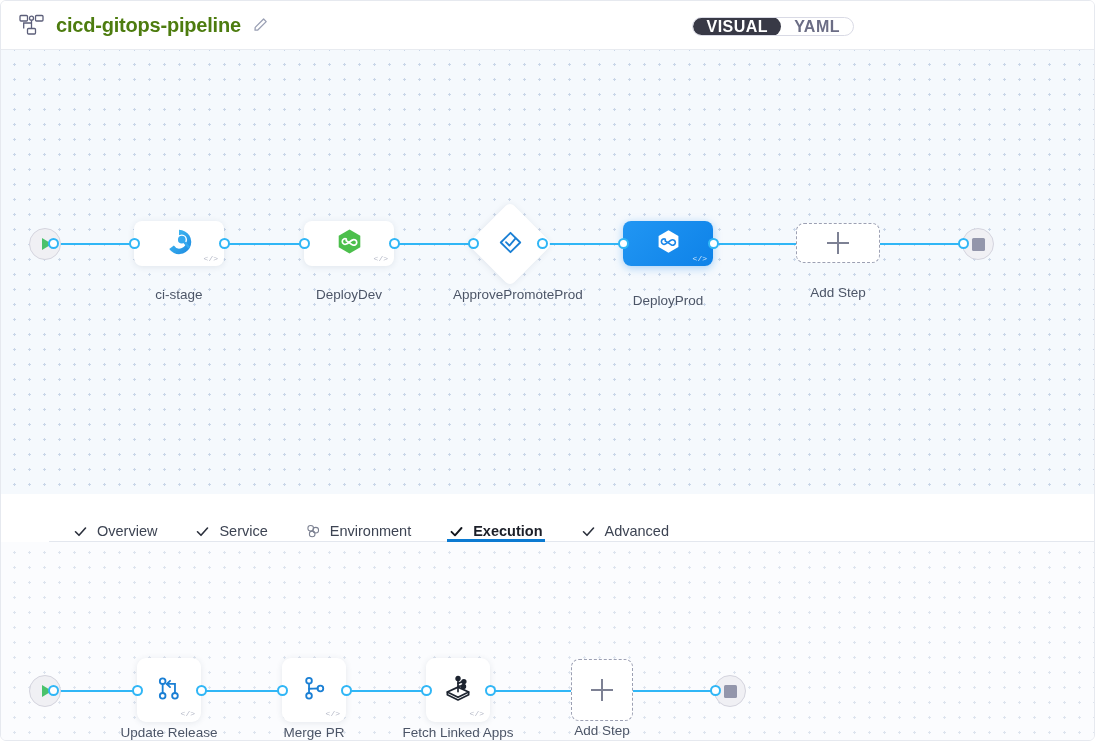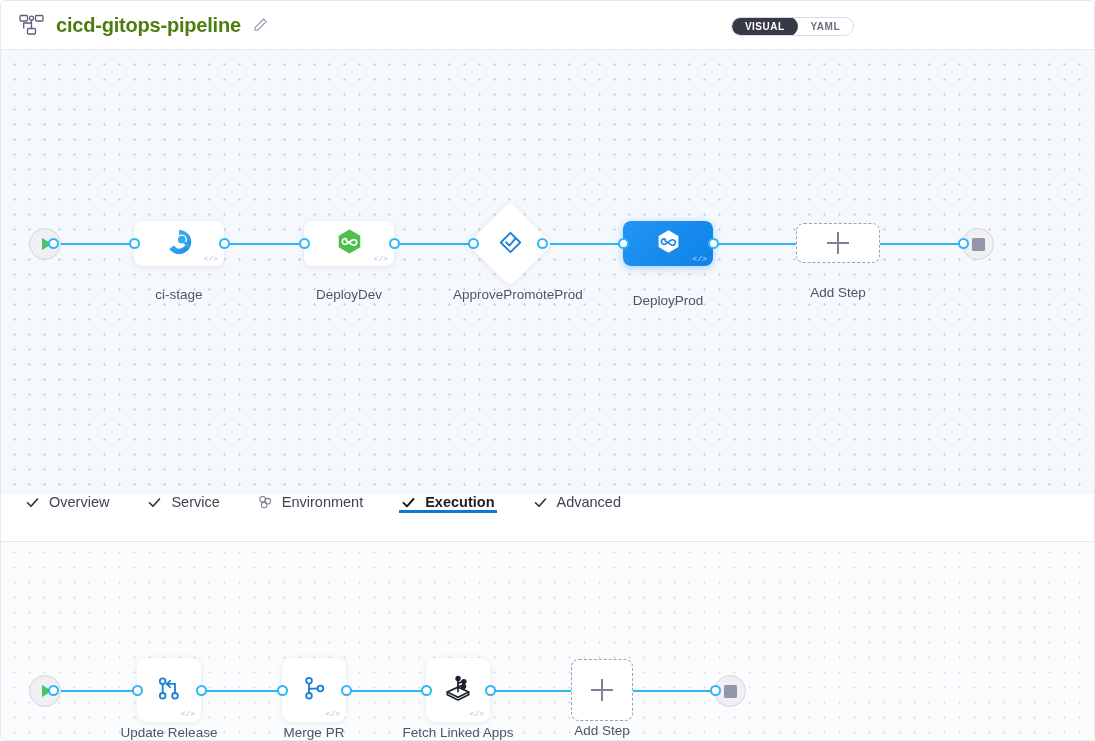--- a/index.html
+++ b/index.html
@@ -46,21 +46,21 @@
     display: flex;
     align-items: center;
     border: 1px solid #d9dae5;
     border-radius: 20px;
     background: #ffffff;
     height: 19px;
     padding: 0;
     overflow: hidden;
   }
   .toggle-opt {
-    font-size: 10px;
+    font-size: 16px;
     font-weight: bold;
     letter-spacing: 0.5px;
     padding: 0 13px;
     height: 19px;
     line-height: 19px;
     color: #6b6d85;
     cursor: pointer;
     border-radius: 20px;
   }
   .toggle-opt.active {
@@ -218,23 +218,24 @@
     z-index: 2;
     pointer-events: none;
   }
 
   
   .tabbar {
     height: 48px;
     background: #ffffff;
     border-bottom: 1px solid #e3e7ee;
     display: flex;
-    align-items: flex-start;
+    align-items: flex-end;
     padding-left: 22px;
     gap: 34px;
+    margin-left: 48px;
   }
   .tab {
     display: flex;
     align-items: center;
     gap: 9px;
     font-size: 14.5px;
     color: #3d4453;
     cursor: pointer;
     border-bottom: 3px solid transparent;
     padding: 0 2px;

